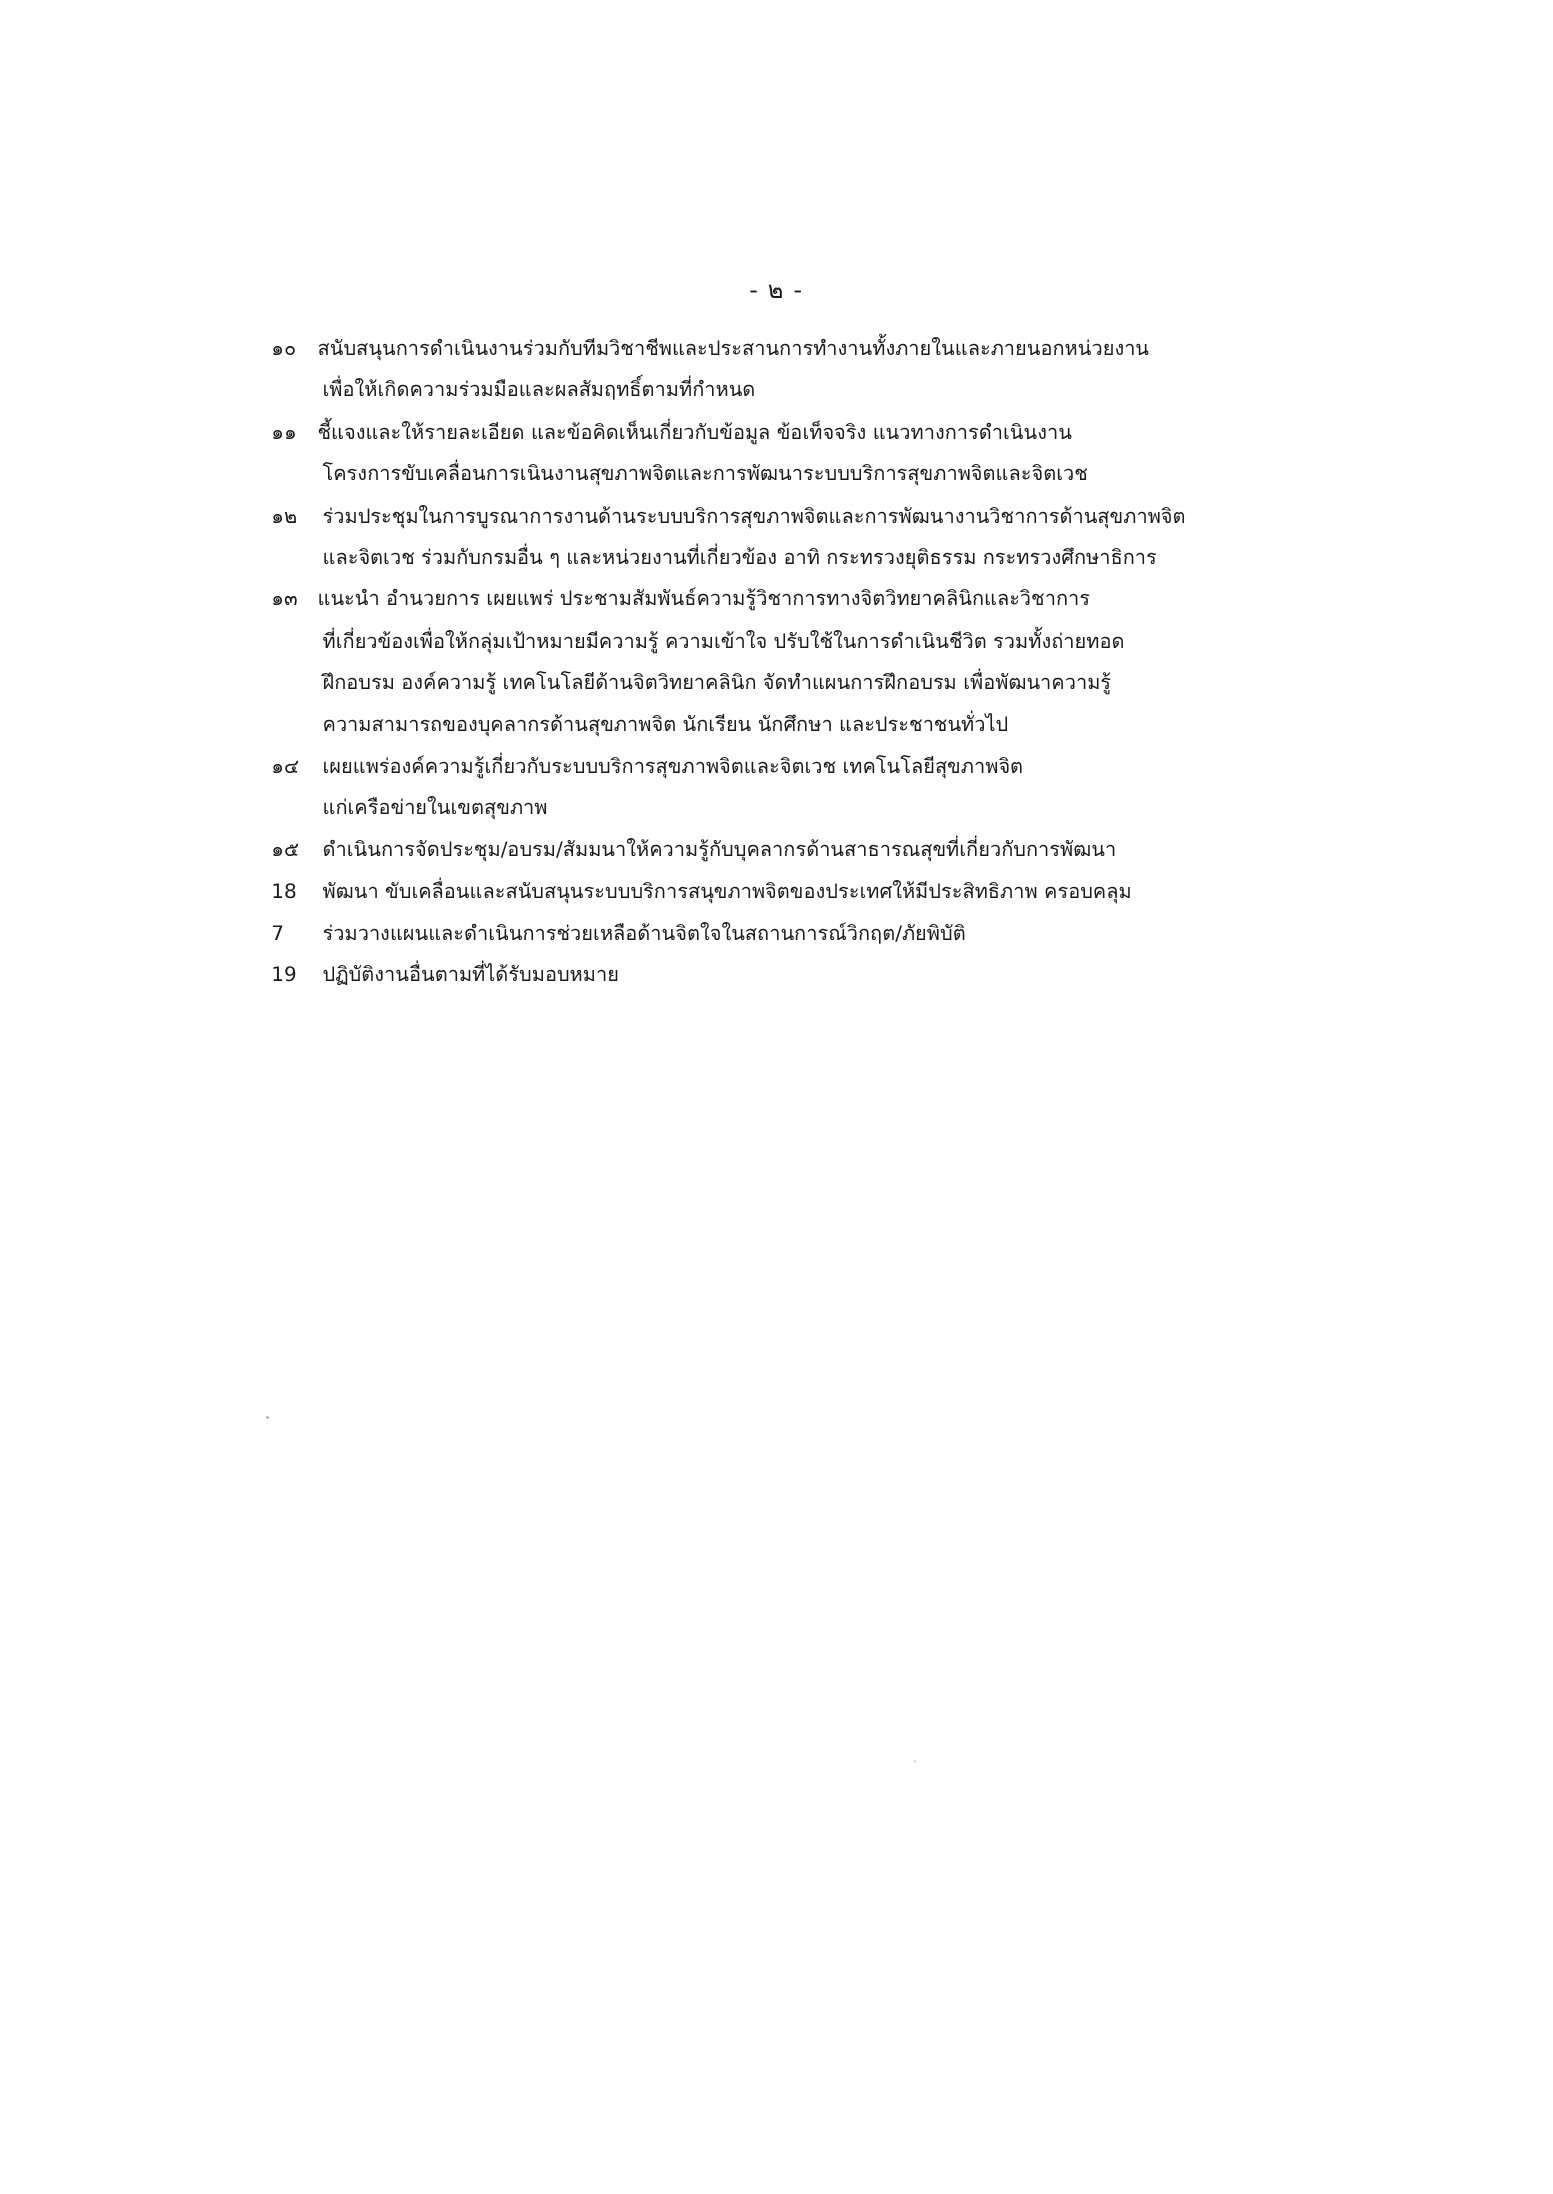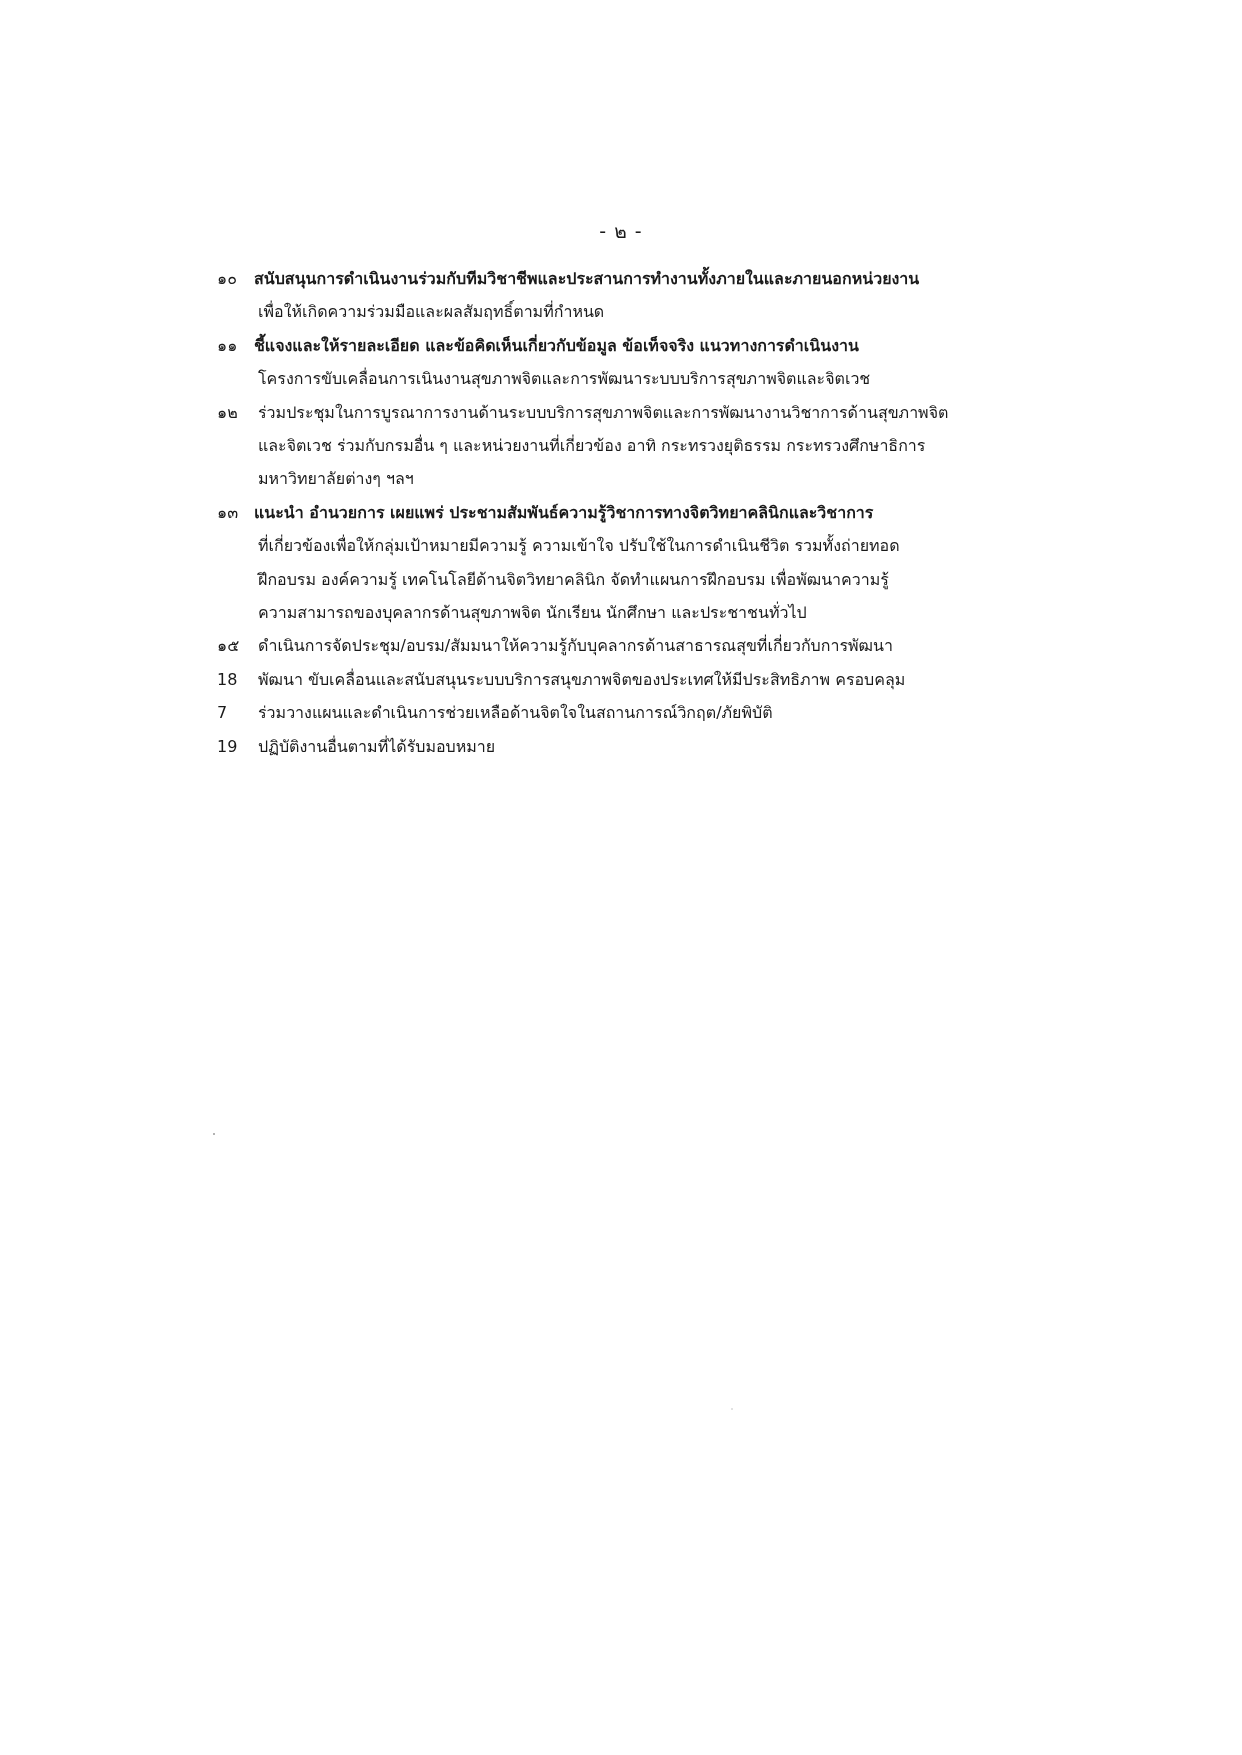--- a/index.html
+++ b/index.html
@@ -42,21 +42,20 @@
       left: 0;
       top: 0;
       width: 41px;
     }
     .item .line {
       display: block;
       white-space: nowrap;
     }
     .item .line.first {
       margin-left: -4px;
-      font-weight: bold;
     }
     .item .line.extra-indent {
     }
     .scan-dot {
       position: absolute;
       width: 2px;
       height: 2px;
       border-radius: 50%;
       background: #9a9a9a;
     }
@@ -78,31 +77,35 @@
     <div class="item">
       <span class="num">๑๑</span>
       <span class="line first">ชี้แจงและให้รายละเอียด และข้อคิดเห็นเกี่ยวกับข้อมูล ข้อเท็จจริง แนวทางการดำเนินงาน</span>
       <span class="line">โครงการขับเคลื่อนการเนินงานสุขภาพจิตและการพัฒนาระบบบริการสุขภาพจิตและจิตเวช</span>
     </div>
 
     <div class="item">
       <span class="num">๑๒</span>
       <span class="line">ร่วมประชุมในการบูรณาการงานด้านระบบบริการสุขภาพจิตและการพัฒนางานวิชาการด้านสุขภาพจิต</span>
       <span class="line extra-indent">และจิตเวช ร่วมกับกรมอื่น ๆ และหน่วยงานที่เกี่ยวข้อง อาทิ กระทรวงยุติธรรม กระทรวงศึกษาธิการ</span>
-      <span class="line">มหาวิทยาลัยต่างๆ ฯลฯ</span>
     </div>
 
     <div class="item">
       <span class="num">๑๓</span>
       <span class="line first">แนะนำ อำนวยการ เผยแพร่ ประชามสัมพันธ์ความรู้วิชาการทางจิตวิทยาคลินิกและวิชาการ</span>
       <span class="line">ที่เกี่ยวข้องเพื่อให้กลุ่มเป้าหมายมีความรู้ ความเข้าใจ ปรับใช้ในการดำเนินชีวิต รวมทั้งถ่ายทอด</span>
       <span class="line">ฝึกอบรม องค์ความรู้ เทคโนโลยีด้านจิตวิทยาคลินิก จัดทำแผนการฝึกอบรม เพื่อพัฒนาความรู้</span>
       <span class="line">ความสามารถของบุคลากรด้านสุขภาพจิต นักเรียน นักศึกษา และประชาชนทั่วไป</span>
     </div>
 
+    <div class="item">
+      <span class="num">๑๔</span>
+      <span class="line">เผยแพร่องค์ความรู้เกี่ยวกับระบบบริการสุขภาพจิตและจิตเวช เทคโนโลยีสุขภาพจิต</span>
+      <span class="line">แก่เครือข่ายในเขตสุขภาพ</span>
+    </div>
 
     <div class="item">
       <span class="num">๑๕</span>
       <span class="line">ดำเนินการจัดประชุม/อบรม/สัมมนาให้ความรู้กับบุคลากรด้านสาธารณสุขที่เกี่ยวกับการพัฒนา</span>
     </div>
 
     <div class="item">
       <span class="num">18</span>
       <span class="line">พัฒนา ขับเคลื่อนและสนับสนุนระบบบริการสนุขภาพจิตของประเทศให้มีประสิทธิภาพ ครอบคลุม</span>
     </div>

